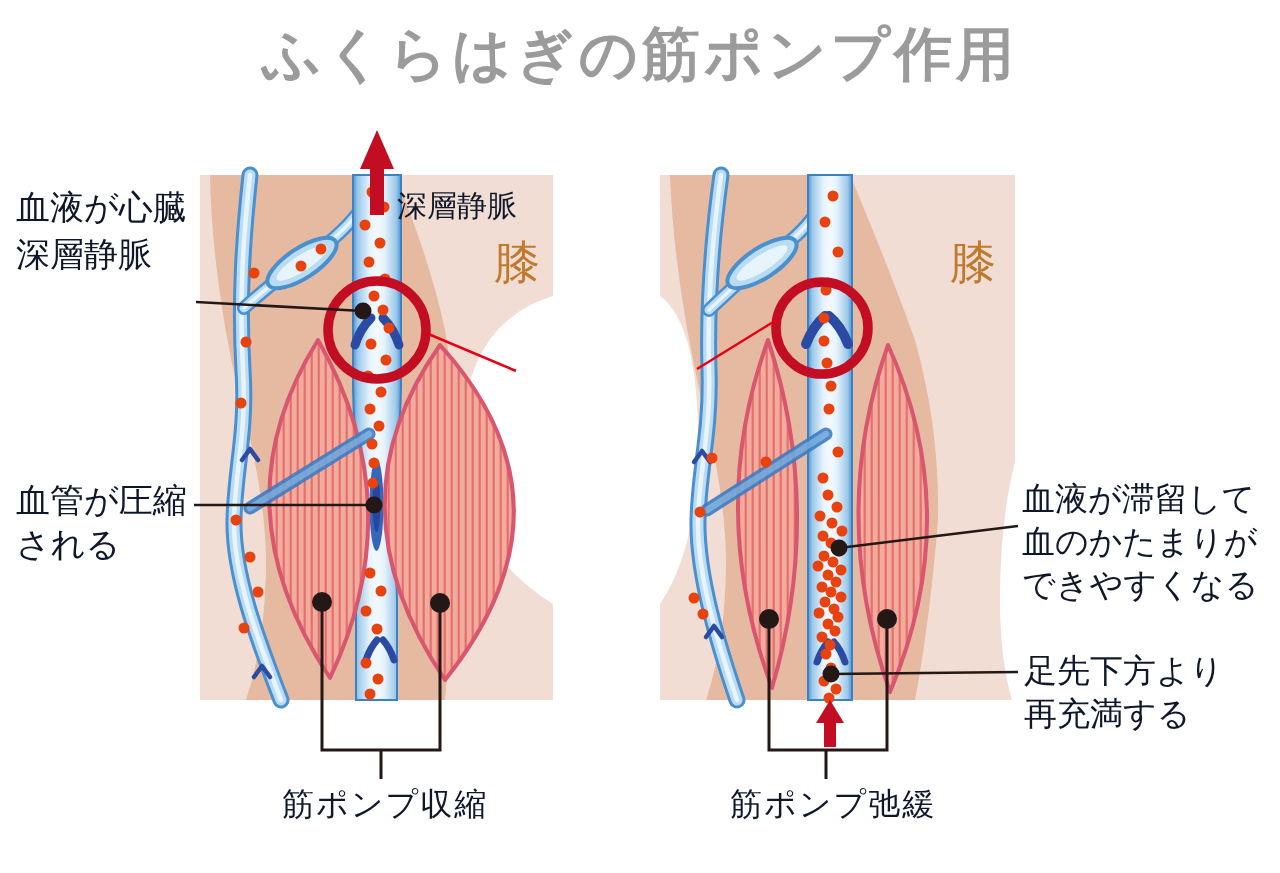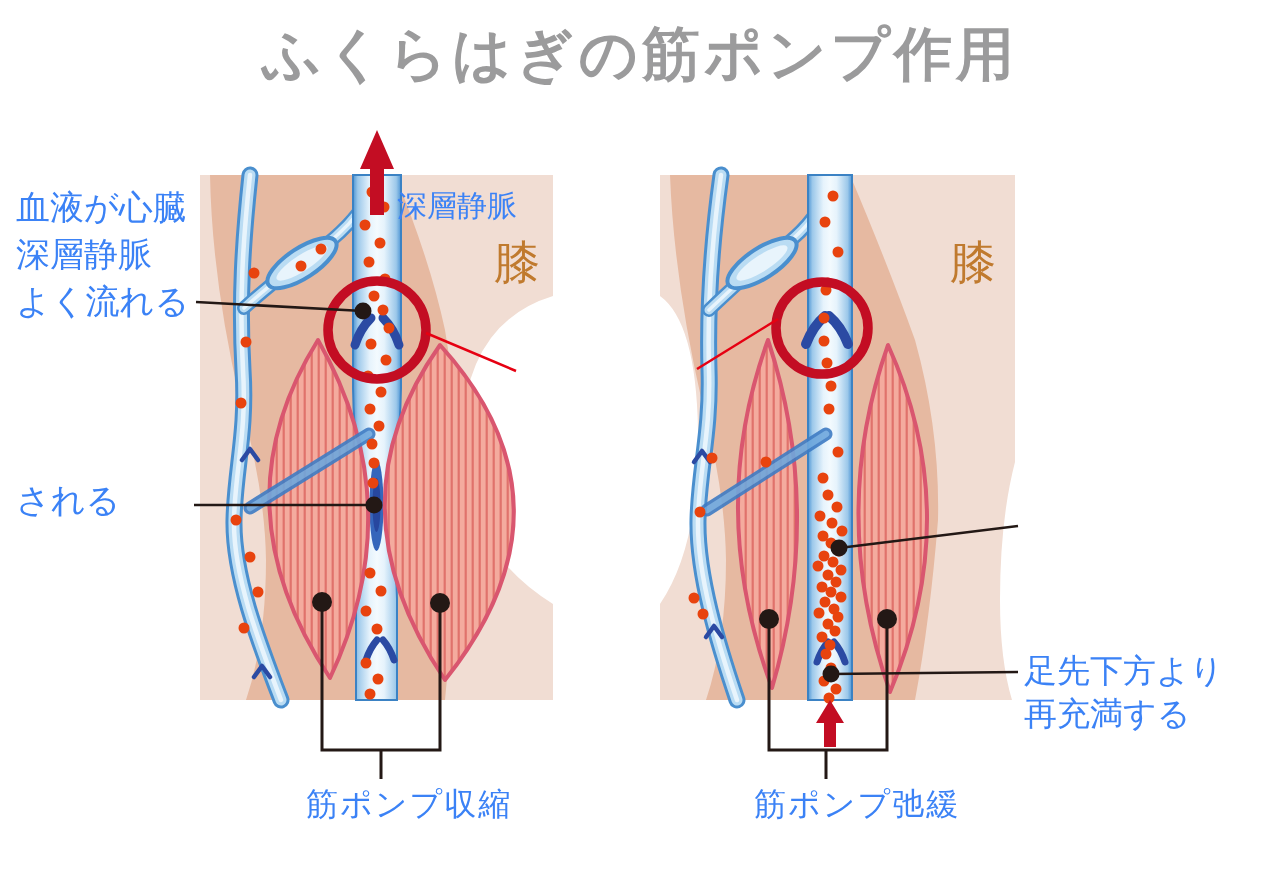--- a/index.html
+++ b/index.html
@@ -1,26 +1,26 @@
 <!DOCTYPE html>
 <html><head>
 <meta charset="utf-8">
 <style>
   html,body{margin:0;padding:0;background:#ffffff;}
   #stage{position:relative;width:1280px;height:873px;overflow:hidden;
          font-family:"Liberation Sans","DejaVu Sans",sans-serif;background:#fff;}
   #art{position:absolute;left:0;top:0;}
-  .label{position:absolute;color:#3b82f6;line-height:1.32;white-space:nowrap;}
+  .label{position:absolute;color:#0f172a;line-height:1.32;white-space:nowrap;}
   .title{position:absolute;left:0;right:0;top:16px;text-align:center;
          font-size:58px;font-weight:bold;letter-spacing:4px;color:#9b9b9c;}
   .big{font-size:34px;}
   .mid{font-size:33px;}
   .knee{font-size:46px;color:#c07a2e;}
   .veinname{font-size:30px;text-align:center;}
-  .caption{font-size:32px;letter-spacing:2px;transform:translateX(-50%);margin-left:24px;}
+  .caption{font-size:32px;letter-spacing:2px;transform:translateX(-50%);}
 </style>
 </head>
 <body>
 
 <div id="stage">
 
 <svg id="art" width="1280" height="873" viewBox="0 0 1280 873">
   <defs>
     <linearGradient id="dvG" x1="0" y1="0" x2="1" y2="0">
       <stop offset="0" stop-color="#4e95d4"></stop>
@@ -236,33 +236,38 @@
     <circle cx="769" cy="619" r="10" fill="#231815" stroke="none"></circle>
     <circle cx="887" cy="619" r="10" fill="#231815" stroke="none"></circle>
   </g>
 </svg>
 
 <div class="title">ふくらはぎの筋ポンプ作用</div>
 
 <div class="label big" style="left:16px;top:184px;line-height:47px;">
   <div>血液が心臓</div>
   <div>深層静脈</div>
-  <div>よく流れる</div>
 </div>
 
 <div class="label veinname" style="left:397px;top:186px;">深層静脈</div>
 
 <div class="label knee" style="left:494px;top:232px;">膝</div>
 <div class="label knee" style="left:950px;top:232px;">膝</div>
 
 
 <div class="label big" style="left:16px;top:478px;line-height:44px;">
+  <div>血管が圧縮</div>
   <div>される</div>
 </div>
 
+<div class="label mid" style="left:1022px;top:477px;line-height:43px;">
+  <div>血液が滞留して</div>
+  <div>血のかたまりが</div>
+  <div>できやすくなる</div>
+</div>
 
 <div class="label mid" style="left:1024px;top:649px;line-height:43px;">
   <div>足先下方より</div>
   <div>再充満する</div>
 </div>
 
 <div class="label caption" style="left:385px;top:783px;">筋ポンプ収縮</div>
 <div class="label caption" style="left:833px;top:783px;">筋ポンプ弛緩</div>
 
 </div>

